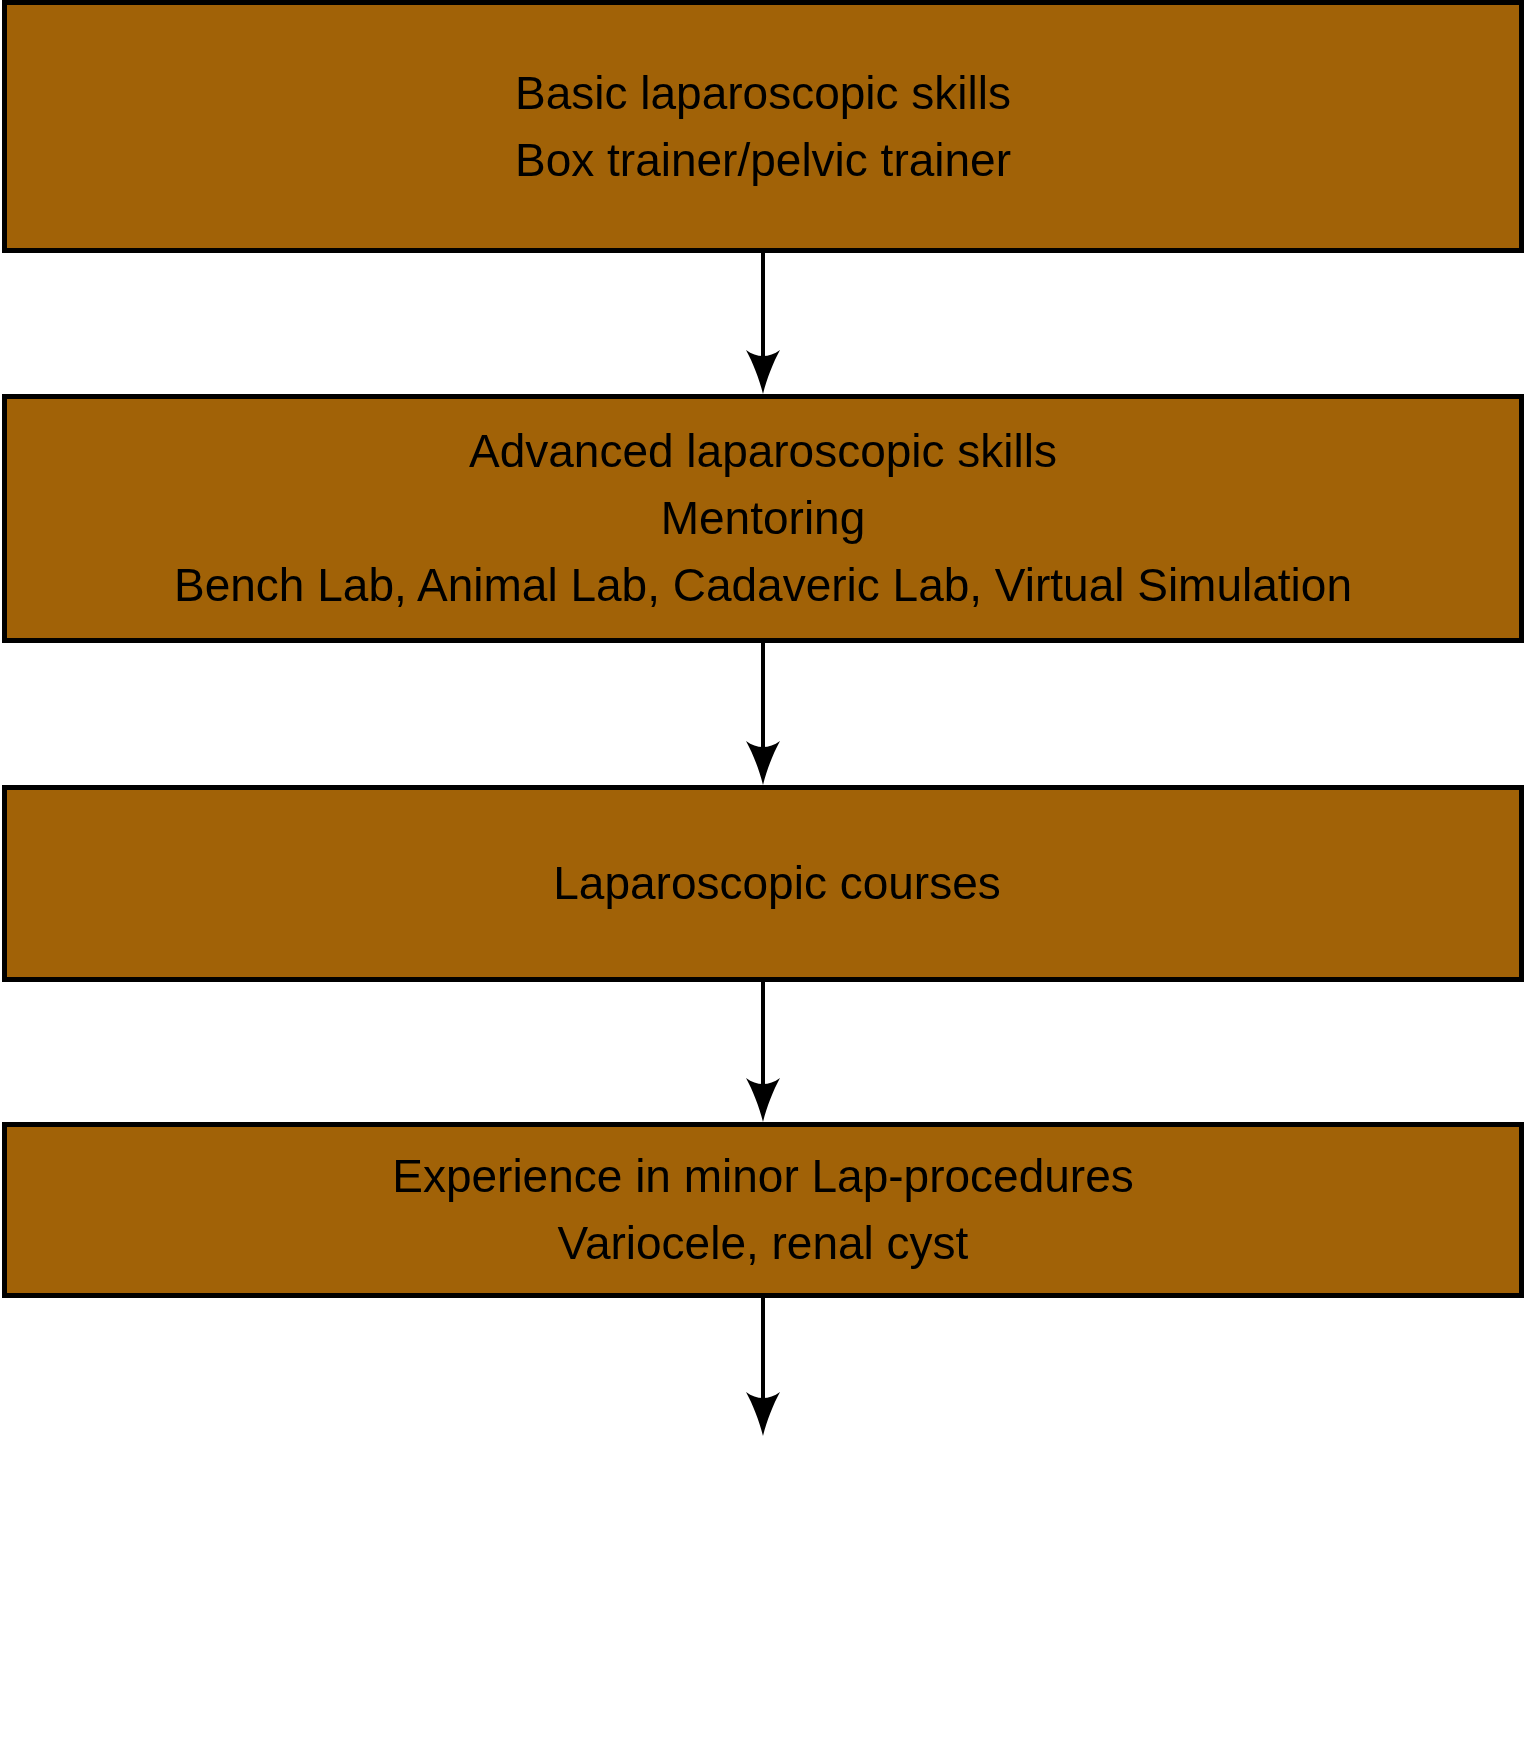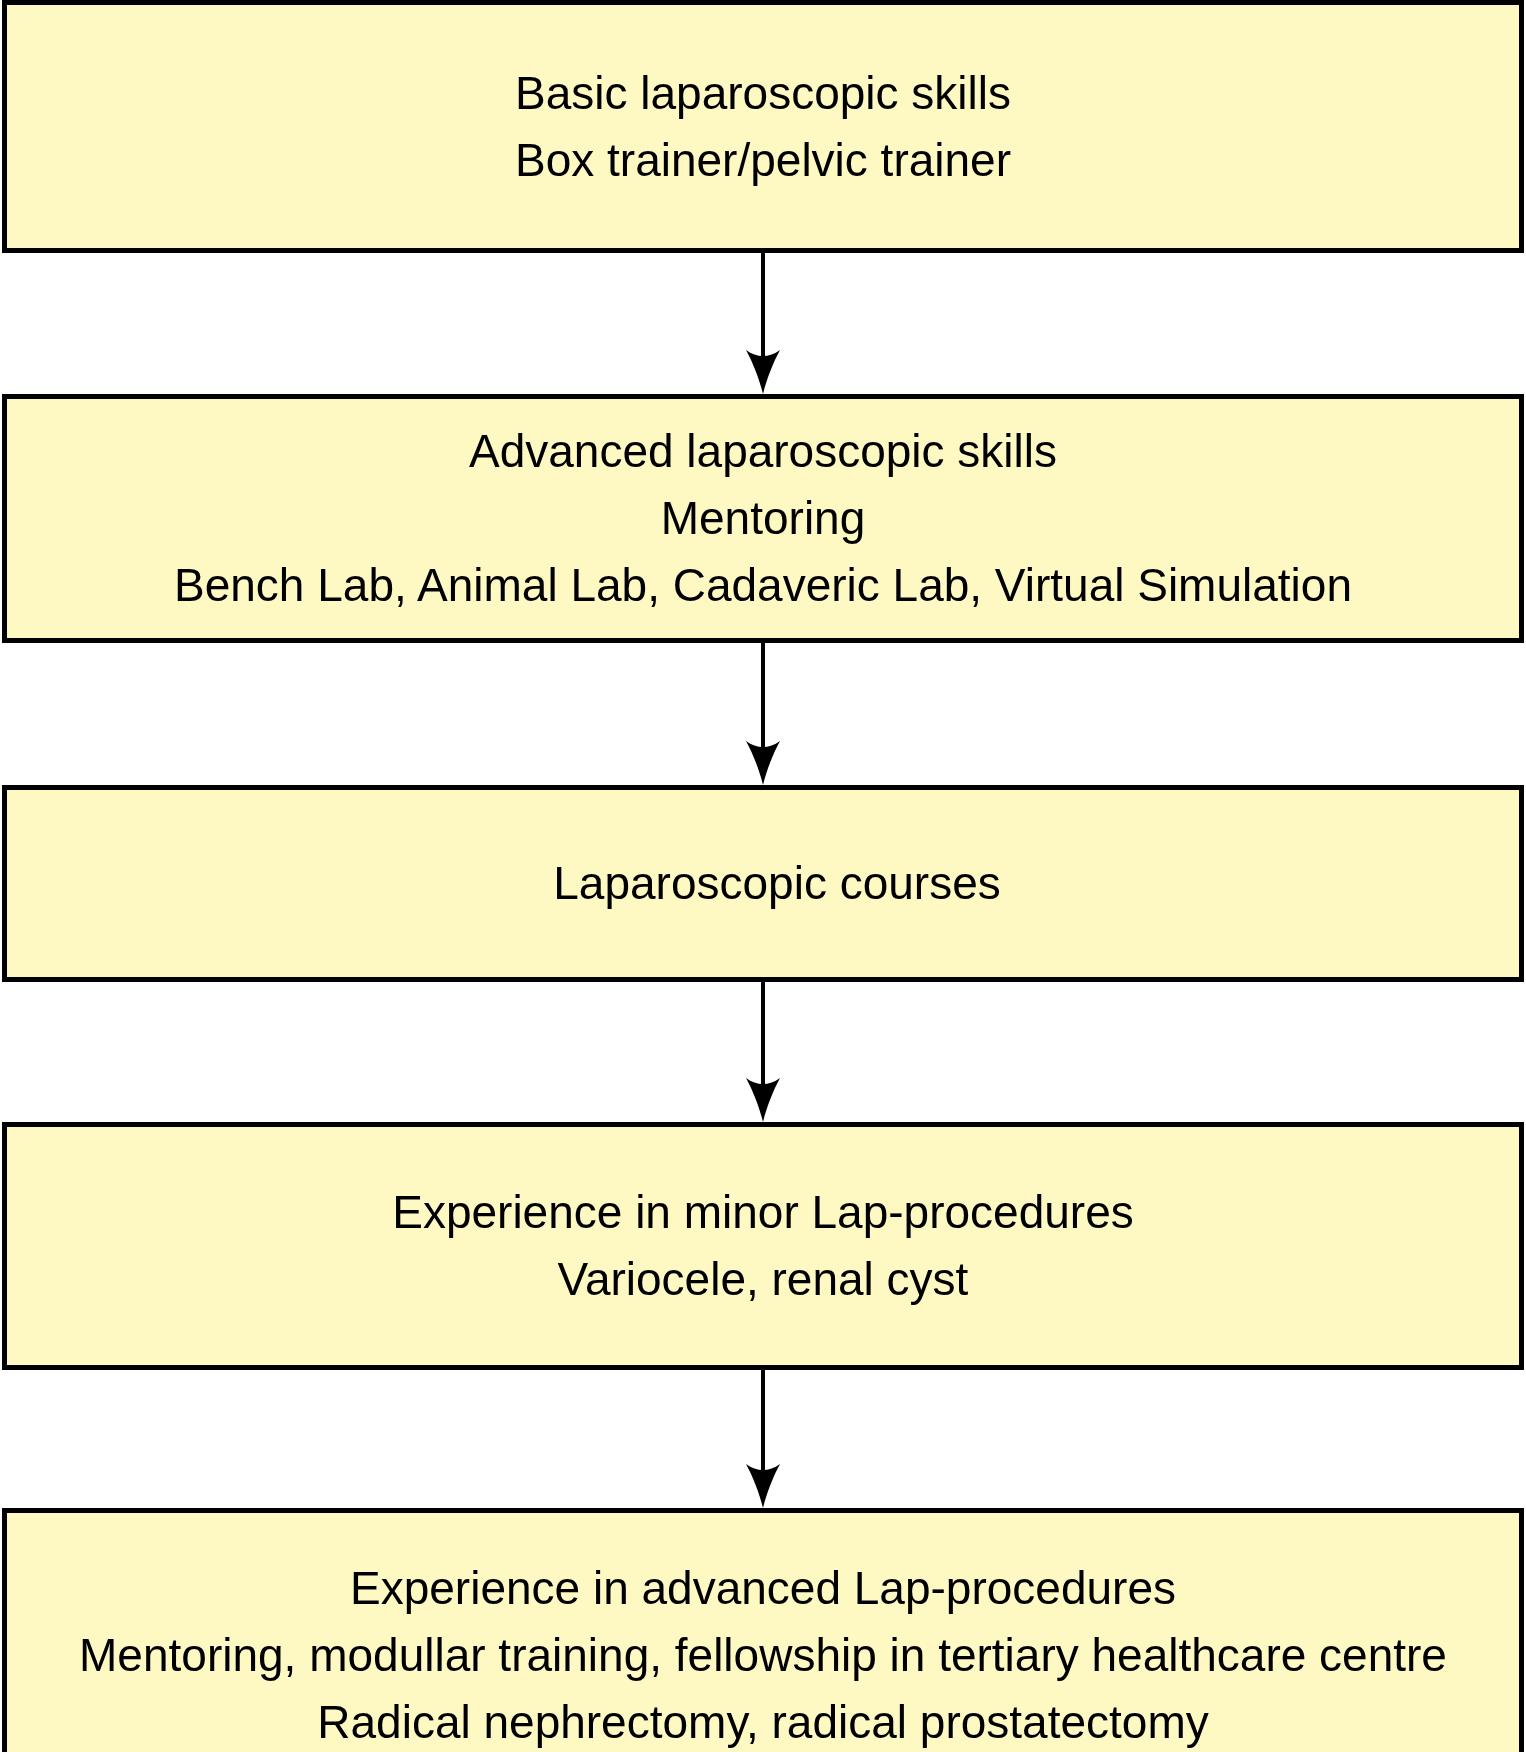--- a/index.html
+++ b/index.html
@@ -15,41 +15,41 @@
     font-family: "Liberation Sans", sans-serif;
     color: #000000;
     box-sizing: border-box;
     display: flex;
     flex-direction: column;
     padding: 0 2px;
   }
   .box {
     box-sizing: border-box;
     border: 5px solid #000000;
-    background: #fef9c3;
+    background: #a16207;
     display: flex;
     flex-direction: column;
     justify-content: center;
     align-items: center;
     text-align: center;
     flex: 0 0 auto;
     padding: 0 4px;
   }
   .box-line {
     font-size: 46px;
     line-height: 67px;
     font-weight: 400;
     letter-spacing: 0px;
     color: #000000;
     max-width: 1510px;
   }
   .h253 { height: 253px; }
   .h249 { height: 249px; }
   .h197 { height: 197px; padding-left: 32px; }
-  .h196 { height: 248px; }
+  .h196 { height: 176px; }
   .h294 { height: 294px; }
   .ah141 { height: 141px; }
   .ah142 { height: 142px; }
   .ah140 { height: 140px; }
   .ah138 { height: 138px; }
   .arrow {
     flex: 0 0 auto;
     display: flex;
     flex-direction: column;
     align-items: center;
@@ -114,19 +114,14 @@
     <div class="box-line">Variocele, renal cyst</div>
   </div>
 
   <div class="arrow ah138">
     <div class="arrow-shaft"></div>
     <svg class="arrow-head" width="34" height="44" viewBox="0 0 34 44">
       <path d="M0 0 C7 13 13 28 17 44 C21 28 27 13 34 0 C23 8 11 8 0 0 Z" fill="#000000"></path>
     </svg>
   </div>
 
-  <div class="box h294">
-    <div class="box-line">Experience in advanced Lap-procedures</div>
-    <div class="box-line">Mentoring, modullar training, fellowship in tertiary healthcare centre</div>
-    <div class="box-line">Radical nephrectomy, radical prostatectomy</div>
-  </div>
 
 </div>
 
 </body></html>

